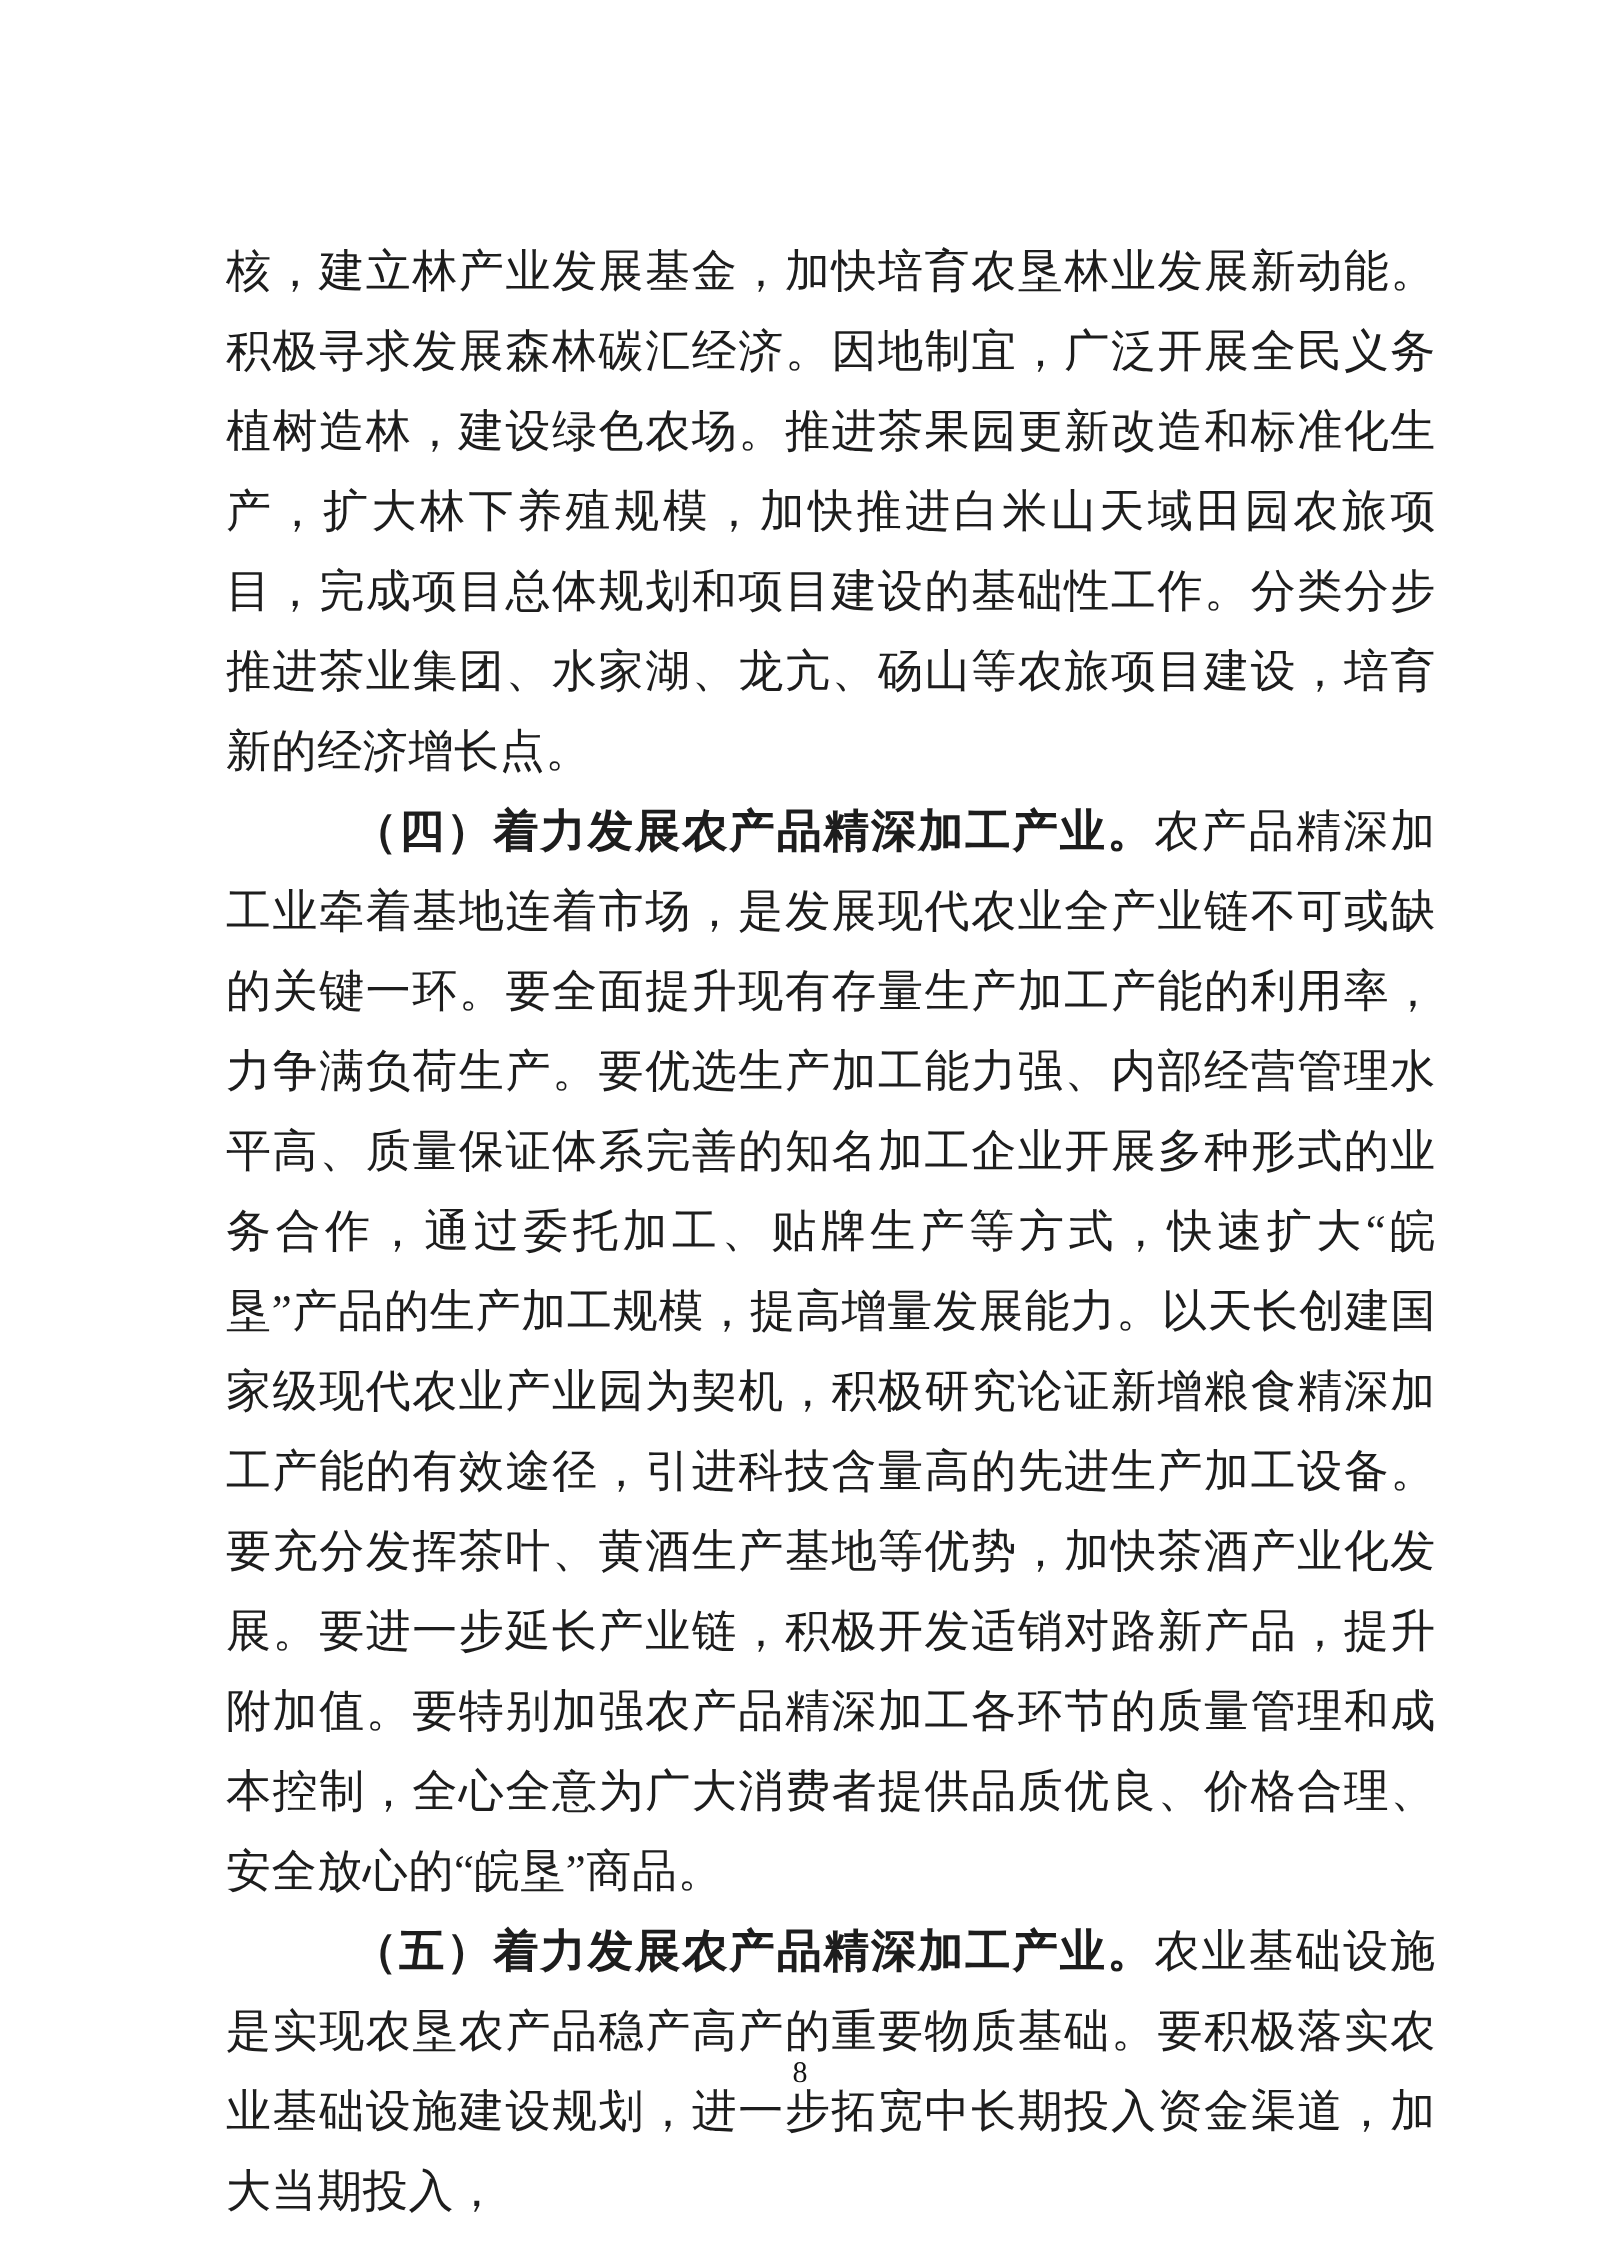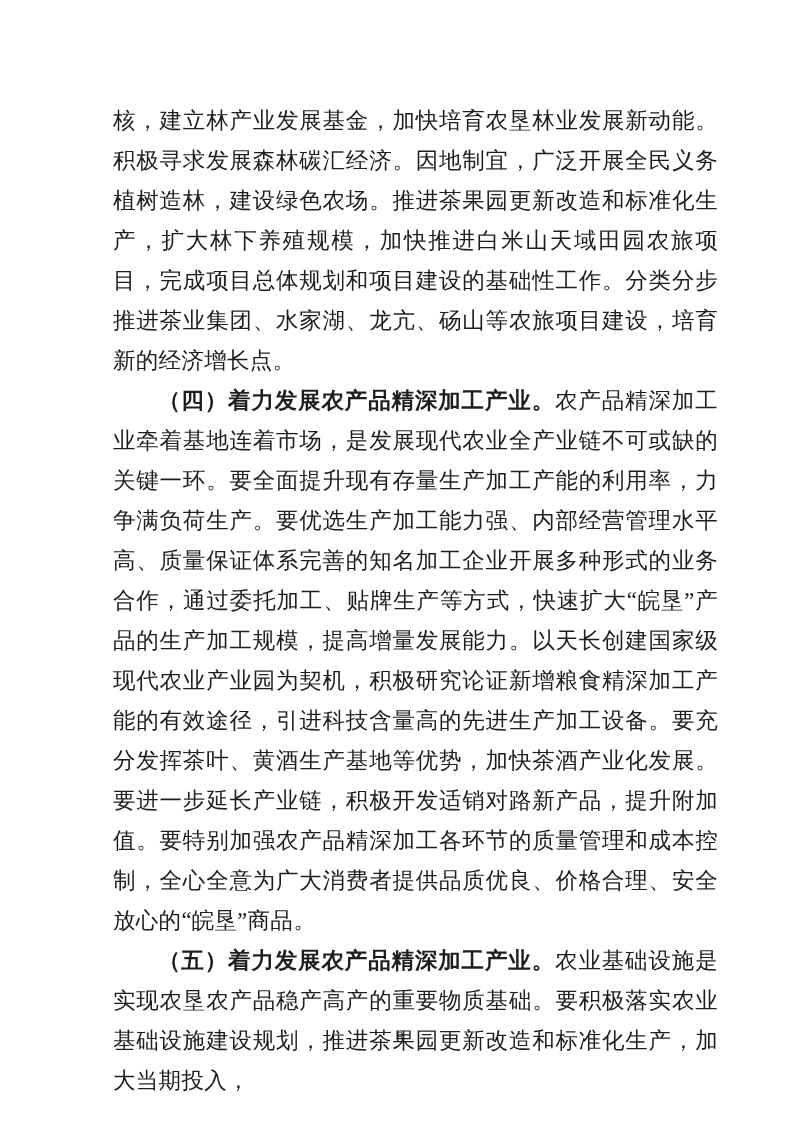--- a/index.html
+++ b/index.html
@@ -15,38 +15,39 @@
     font-family: "Liberation Serif", "DejaVu Serif", serif;
   }
   .page {
     position: absolute;
     inset: 0;
     background: #ffffff;
   }
   .text-block {
     position: absolute;
     left: 113px;
-    top: 101px;
+    top: 116px;
     width: 605px;
     color: #1d1d1d;
   }
   .text-block p {
     margin: 0;
     padding: 0;
     font-size: 22.5px;
     line-height: 40px;
     text-align: justify;
     text-justify: inter-ideograph;
     letter-spacing: 0.3px;
   }
   .text-block p.indent {
     text-indent: 2em;
   }
   .section-heading {
     font-weight: 700;
+    margin-left: 18px;
   }
   .page-number {
     position: absolute;
     top: 1029px;
     left: 0;
     width: 100%;
     text-align: center;
     font-size: 15px;
     color: #151515;
   }
@@ -55,19 +56,19 @@
 <body>
 
 <div class="page">
 
   <div class="text-block">
 
     <p><span class="paragraph-text">核，建立林产业发展基金，加快培育农垦林业发展新动能。积极寻求发展森林碳汇经济。因地制宜，广泛开展全民义务植树造林，建设绿色农场。推进茶果园更新改造和标准化生产，扩大林下养殖规模，加快推进白米山天域田园农旅项目，完成项目总体规划和项目建设的基础性工作。分类分步推进茶业集团、水家湖、龙亢、砀山等农旅项目建设，培育新的经济增长点。</span></p>
 
     <p class="indent"><span class="section-heading">（四）着力发展农产品精深加工产业。</span><span class="paragraph-text">农产品精深加工业牵着基地连着市场，是发展现代农业全产业链不可或缺的关键一环。要全面提升现有存量生产加工产能的利用率，力争满负荷生产。要优选生产加工能力强、内部经营管理水平高、质量保证体系完善的知名加工企业开展多种形式的业务合作，通过委托加工、贴牌生产等方式，快速扩大“皖垦”产品的生产加工规模，提高增量发展能力。以天长创建国家级现代农业产业园为契机，积极研究论证新增粮食精深加工产能的有效途径，引进科技含量高的先进生产加工设备。要充分发挥茶叶、黄酒生产基地等优势，加快茶酒产业化发展。要进一步延长产业链，积极开发适销对路新产品，提升附加值。要特别加强农产品精深加工各环节的质量管理和成本控制，全心全意为广大消费者提供品质优良、价格合理、安全放心的“皖垦”商品。</span></p>
 
-    <p class="indent"><span class="section-heading">（五）着力发展农产品精深加工产业。</span><span class="paragraph-text">农业基础设施是实现农垦农产品稳产高产的重要物质基础。要积极落实农业基础设施建设规划，推进茶果园更新改造和标准化生产，加大当期投入，</span></p>
+    <p class="indent"><span class="section-heading">（五）着力发展农产品精深加工产业。</span><span class="paragraph-text">农业基础设施是实现农垦农产品稳产高产的重要物质基础。要积极落实农业基础设施建设规划，进一步拓宽中长期投入资金渠道，加大当期投入，</span></p>
 
   </div>
 
   <div class="page-number">8</div>
 
 </div>
 
 </body></html>

